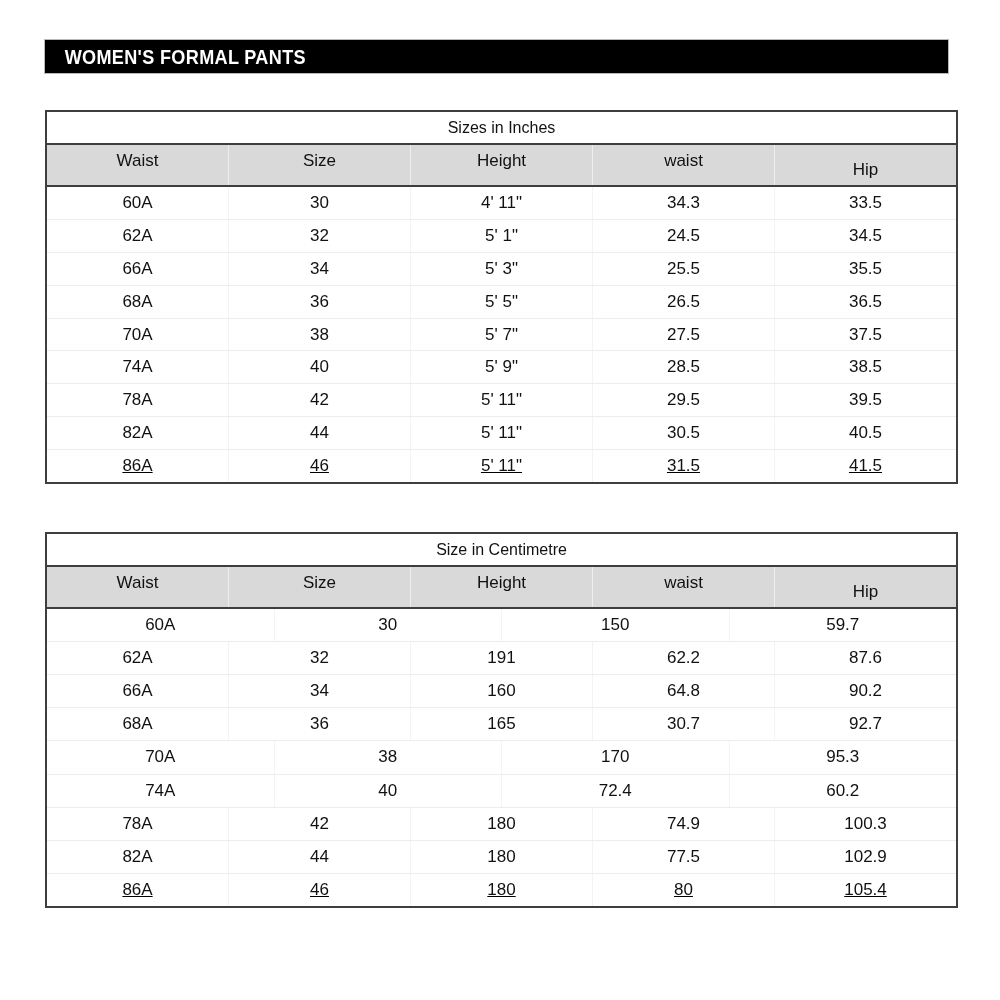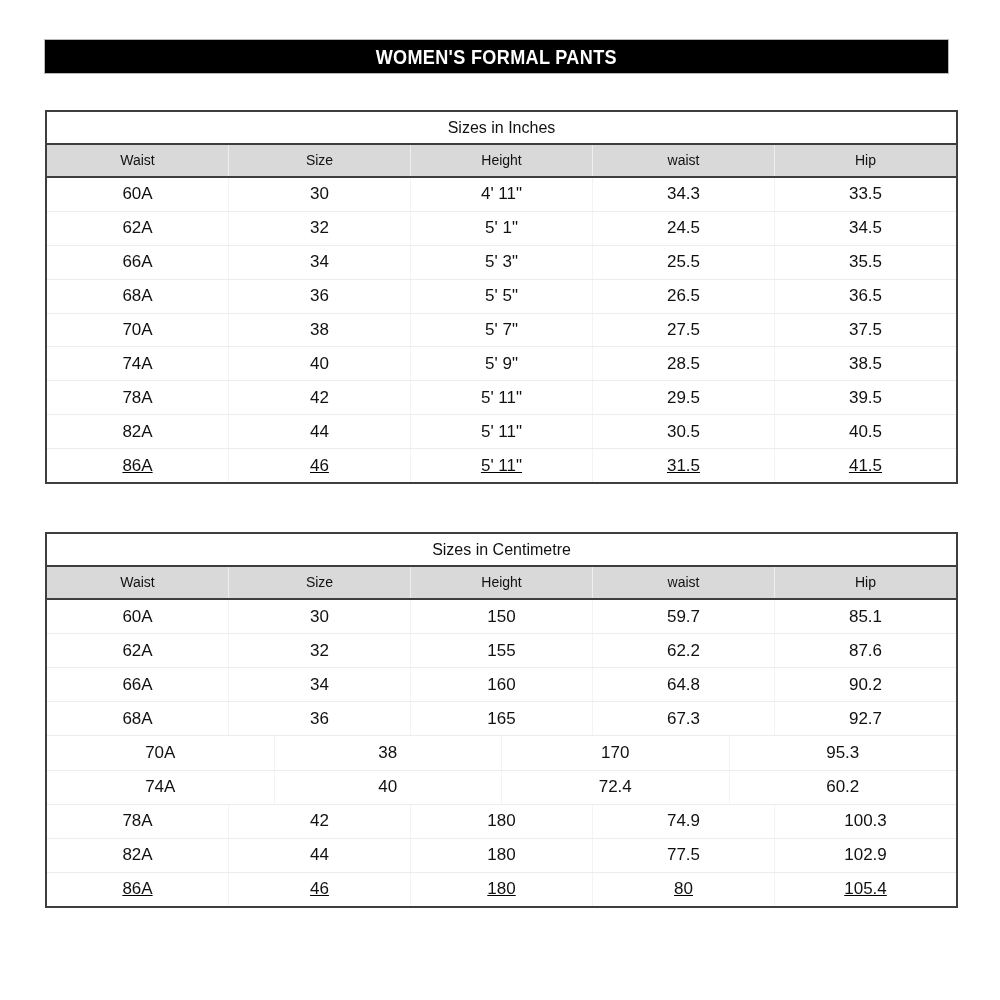--- a/index.html
+++ b/index.html
@@ -14,21 +14,21 @@
     width: 1000px; height: 1000px;
     background: #ffffff;
     overflow: hidden;
   }
   .title-bar {
     position: absolute;
     left: 45px; top: 40px;
     width: 903px; height: 33px;
     background: #000000;
     outline: 1px solid #b9b9b9;
-    display: flex; align-items: center; justify-content: center;
+    display: flex; align-items: center; justify-content: flex-start;
   }
   .title-text {
     color: #ffffff;
     font-weight: bold;
     font-size: 21px;
     letter-spacing: 0.4px;
     transform: scaleX(0.86);
     white-space: nowrap;
   }
   .size-table {
@@ -55,25 +55,25 @@
   .thead {
     flex: 0 0 31px;
     display: flex;
     background: #d9d9d9;
     border-bottom: 2px solid #3e3e3e;
   }
   .hcell {
     flex: 1 1 0;
     text-align: center;
     line-height: 31px;
-    font-size: 14px;
+    font-size: 17px;
     color: #111111;
     border-right: 1px solid #eeeeee;
   }
-  .hcell:last-child { border-right: none; }
+  .hcell:last-child { border-right: none; margin-top: 9px; }
   .tbody {
     flex: 1 1 auto;
     display: flex;
     flex-direction: column;
   }
   .trow {
     flex: 1 1 0;
     display: flex;
     border-bottom: 1px solid #ececec;
   }
@@ -168,55 +168,54 @@
           <div class="tcell">86A</div>
           <div class="tcell">46</div>
           <div class="tcell">5' 11"</div>
           <div class="tcell">31.5</div>
           <div class="tcell">41.5</div>
         </div>
       </div>
   </section>
 
   <section class="size-table t1">
-    <div class="caption">Sizes in Centimetre</div>
+    <div class="caption">Size in Centimetre</div>
     <div class="thead">
         <div class="hcell">Waist</div>
         <div class="hcell">Size</div>
         <div class="hcell">Height</div>
         <div class="hcell">waist</div>
         <div class="hcell">Hip</div>
       </div>
     <div class="tbody">
         <div class="trow">
           <div class="tcell">60A</div>
           <div class="tcell">30</div>
           <div class="tcell">150</div>
           <div class="tcell">59.7</div>
-          <div class="tcell">85.1</div>
         </div>
         <div class="trow">
           <div class="tcell">62A</div>
           <div class="tcell">32</div>
-          <div class="tcell">155</div>
+          <div class="tcell">191</div>
           <div class="tcell">62.2</div>
           <div class="tcell">87.6</div>
         </div>
         <div class="trow">
           <div class="tcell">66A</div>
           <div class="tcell">34</div>
           <div class="tcell">160</div>
           <div class="tcell">64.8</div>
           <div class="tcell">90.2</div>
         </div>
         <div class="trow">
           <div class="tcell">68A</div>
           <div class="tcell">36</div>
           <div class="tcell">165</div>
-          <div class="tcell">67.3</div>
+          <div class="tcell">30.7</div>
           <div class="tcell">92.7</div>
         </div>
         <div class="trow">
           <div class="tcell">70A</div>
           <div class="tcell">38</div>
           <div class="tcell">170</div>
           <div class="tcell">95.3</div>
         </div>
         <div class="trow">
           <div class="tcell">74A</div>

